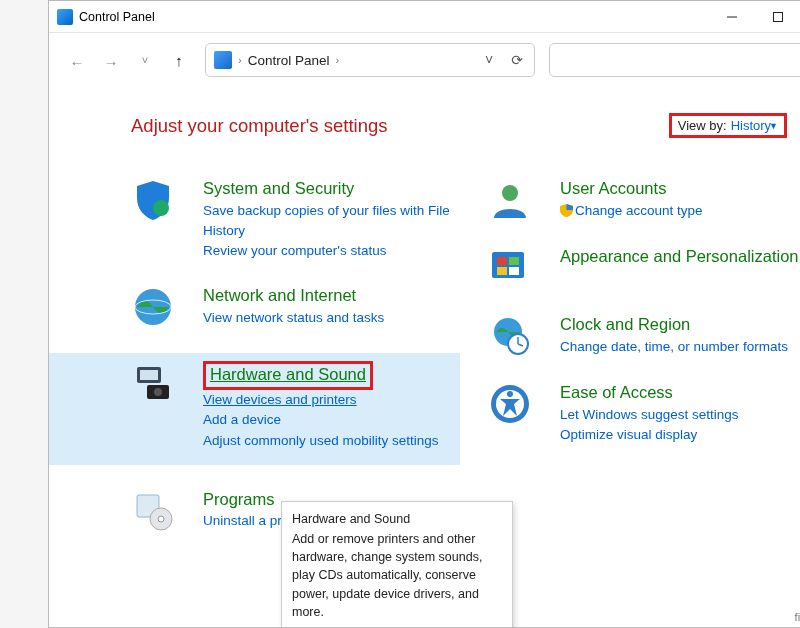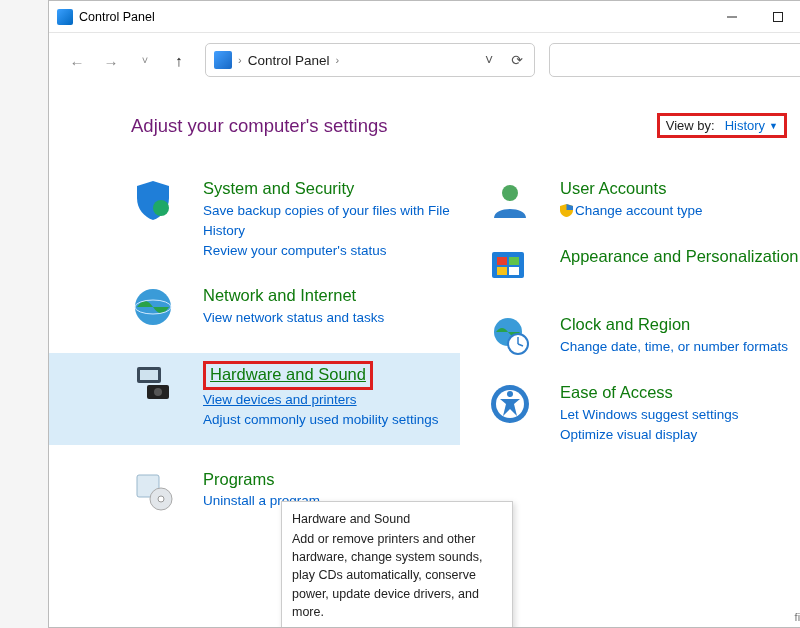--- a/index.html
+++ b/index.html
@@ -22,22 +22,22 @@
   .addr-bar { flex: 0 0 330px; height: 34px; border: 1px solid #ccc; border-radius: 5px; display: flex; align-items: center; padding: 0 6px 0 8px; gap: 6px; margin-left: 6px; }
   .addr-icon { width: 18px; height: 18px; background: linear-gradient(135deg,#43a0ff,#1768c5); border-radius: 2px; }
   .addr-sep { color: #777; font-size: 11px; }
   .addr-text { font-size: 13.5px; color: #222; }
   .addr-spacer { flex: 1; }
   .addr-chev, .addr-refresh { color: #555; font-size: 14px; width: 22px; text-align: center; }
   .search-bar { flex: 1; height: 34px; border: 1px solid #ccc; border-radius: 5px; margin-left: 8px; display: flex; align-items: center; justify-content: flex-end; padding: 0 12px; color: #666; }
   
   .content { flex: 1; padding: 28px 30px 0 82px; overflow: hidden; position: relative; }
   .heading-row { display: flex; justify-content: space-between; align-items: center; margin-bottom: 40px; padding-right: 30px; }
-  .heading { color: #701a75; font-size: 18.5px; }
-  .viewby-box { border: 3px solid #dd1f1f; padding: 2px 6px; display: flex; align-items: center; gap: 10px; font-size: 13px; }
+  .heading { color: #b91c1c; font-size: 18.5px; }
+  .viewby-box { border: 3px solid #dd1f1f; padding: 2px 6px; display: flex; align-items: center; gap: 4px; font-size: 13px; }
   .viewby-label { color: #222; }
   .viewby-val { color: #0067d0; }
   .viewby-arrow { color: #0067d0; font-size: 9px; margin-left: -6px; }
   
   .columns { display: flex; gap: 28px; }
   .col { flex: 1; display: flex; flex-direction: column; gap: 24px; }
   .cat { display: flex; gap: 28px; align-items: flex-start; }
   .cat-icon { width: 44px; height: 44px; flex-shrink: 0; display: flex; align-items: center; justify-content: center; }
   .cat-body { flex: 1; }
   .cat-title { color: #0e7a0d; font-size: 16.5px; line-height: 1.25; margin-bottom: 2px; }
@@ -161,20 +161,21 @@
                   <rect x="9" y="9" width="18" height="10" fill="#cfe2ee"></rect>
                   <rect x="16" y="24" width="22" height="14" rx="2" fill="#222"></rect>
                   <circle cx="27" cy="31" r="4" fill="#555"></circle>
                 </svg>
             </div>
             <div class="cat-body">
               <div class="red-box">
                 <div class="cat-title hover">Hardware and Sound</div>
               </div>
               <span class="cat-link" style="text-decoration:underline;">View devices and printers</span>
+              <span class="cat-link">Add a device</span>
               <span class="cat-link">Adjust commonly used mobility settings</span>
             </div>
           </div>
         </div>
 
         <div class="cat">
           <div class="cat-icon ic-cd">
             <svg width="44" height="44" viewBox="0 0 44 44">
                 <rect x="6" y="6" width="22" height="22" rx="2" fill="#ddeaf3" stroke="#99b7cc"></rect>
                 <circle cx="30" cy="30" r="11" fill="#e2e6ea" stroke="#aaa"></circle>

